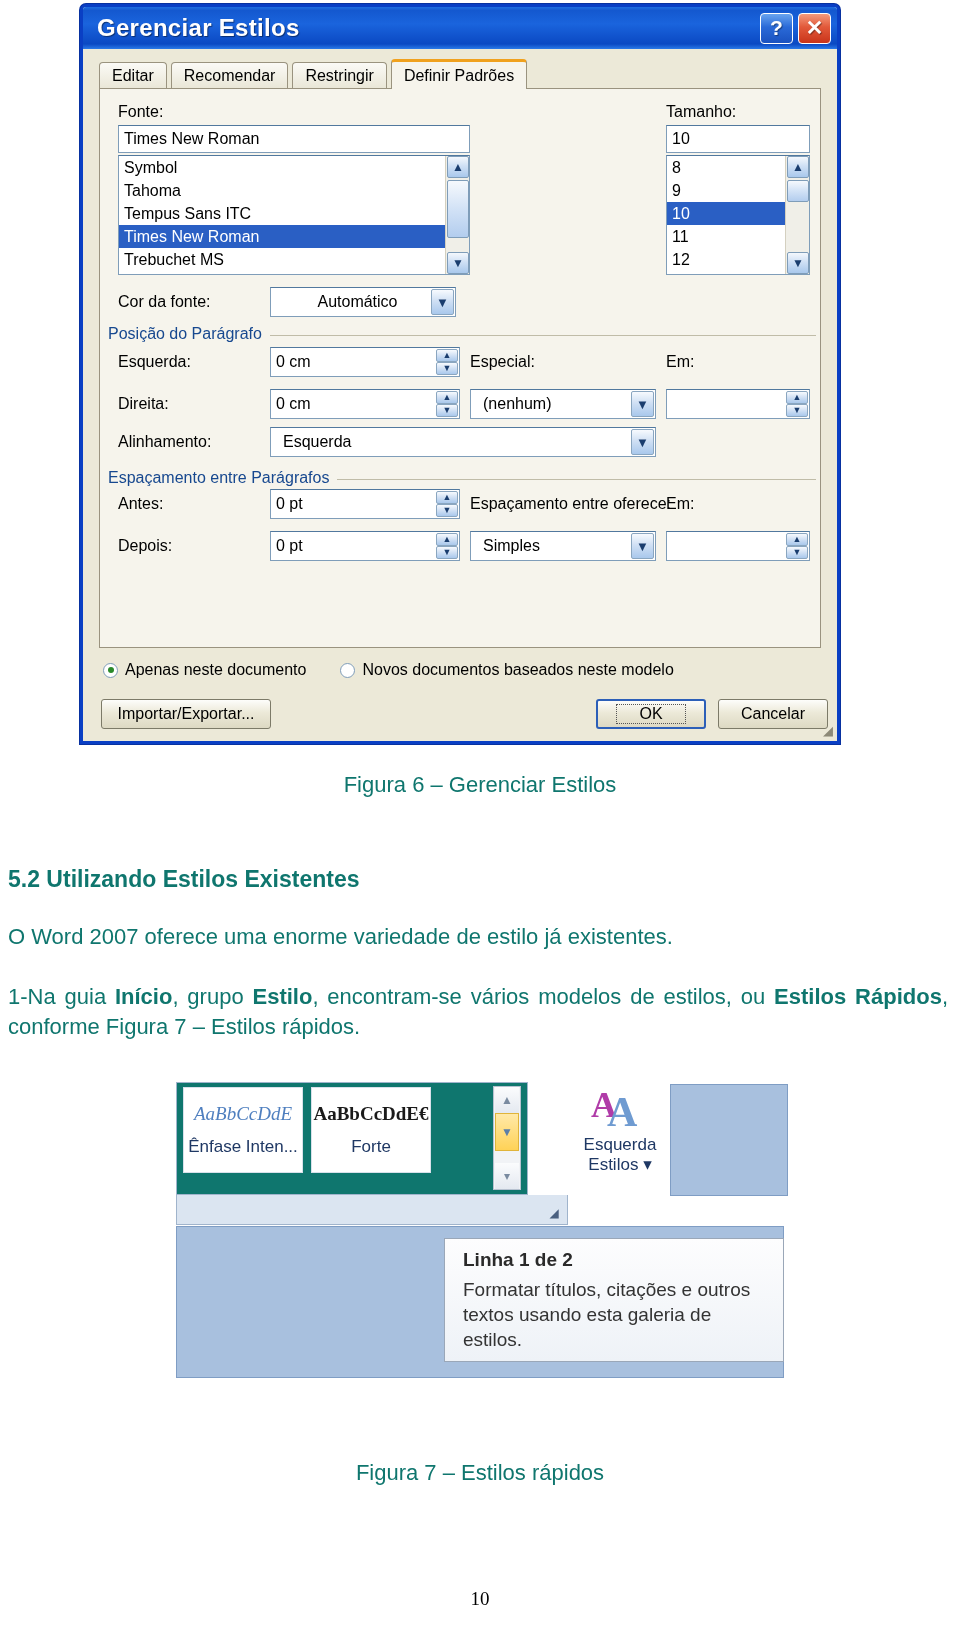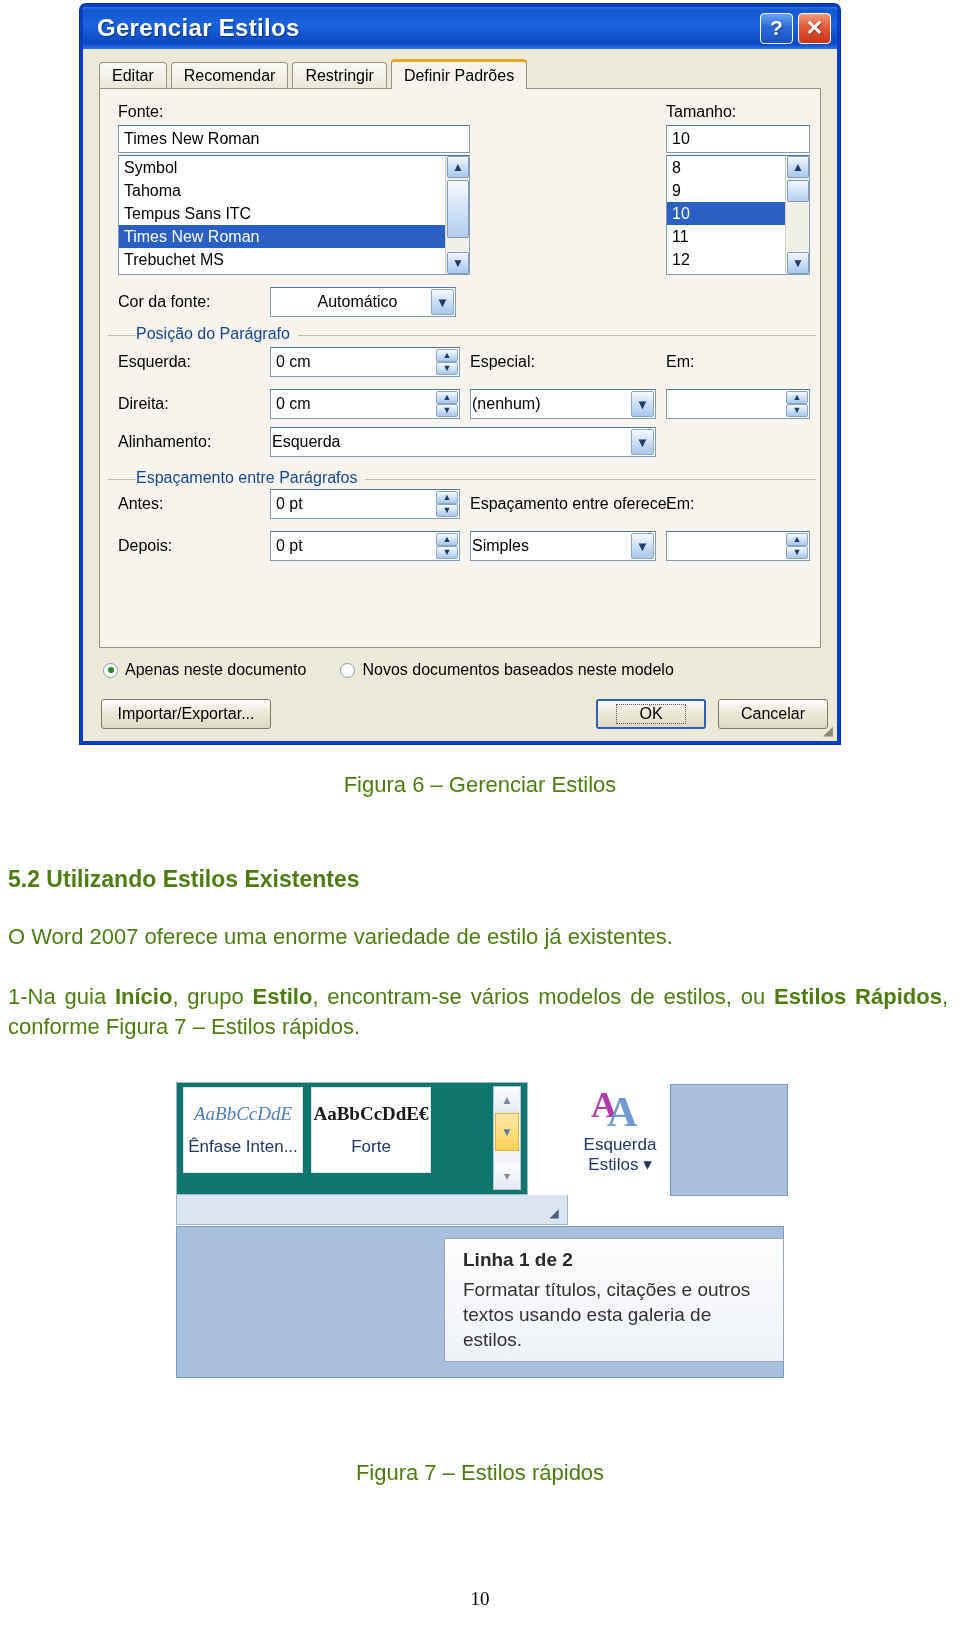--- a/index.html
+++ b/index.html
@@ -72,21 +72,21 @@
 
   .tabpanel {
     position:absolute; left:16px; top:81px; right:16px; height:560px;
     background:#f6f4ec;
     border: 1px solid #9a937f;
     z-index: 2;
   }
 
   
   .lbl { font-size: 16px; color:#000; position:absolute; white-space:nowrap; }
-  .grouplbl { font-size:16px; color:#17488f; position:absolute; white-space:nowrap; background:#f6f4ec; padding-right:8px; z-index:2;margin-left:28px;}
+  .grouplbl { font-size:16px; color:#17488f; position:absolute; white-space:nowrap; background:#f6f4ec; padding-right:8px; z-index:2;}
   .hrule { position:absolute; height:1px; background:#c0bca8; z-index:1;}
 
   .txtbox {
     position:absolute; background:#fff;
     border:1px solid #7f9db9; border-top-color:#51789e;
     font-size:16px; color:#000;
     display:flex; align-items:center; padding-left:5px;
   }
   .listbox {
     position:absolute; background:#fff;
@@ -112,21 +112,21 @@
     border:1px solid #7f9db9; border-radius:2px; cursor:pointer;
   }
 
   
   .combo {
     position:absolute; background:#fff;
     border:1px solid #7f9db9; border-top-color:#51789e;
     font-size:16px; color:#000;
     display:flex; align-items:center;
   }
-  .combo .cval { flex:1; padding-left:1px; white-space:nowrap; overflow:hidden;}
+  .combo .cval { flex:1; padding-left:12px; white-space:nowrap; overflow:hidden;}
   .combo .cval.ctr { text-align:center; padding-left:13px; }
   .combo-arrow {
     width:23px; align-self:stretch; margin:1px 1px 1px 0;
     background: linear-gradient(to bottom,#f7fafe,#d0e0f4 45%,#a9c8ec);
     border:1px solid #8aa6c0; border-radius:2px;
     display:flex; align-items:center; justify-content:center;
     color:#1a3d6e; font-size:13px; cursor:pointer;
   }
   .spin {
     position:absolute; background:#fff;
@@ -160,21 +160,21 @@
     background: linear-gradient(to bottom,#fdfdfb,#ece9d8 45%,#ddd9c3);
     border:1px solid #7c7a68; border-radius:3px;
     display:flex; align-items:center; justify-content:center;
     font-size:16px; color:#000; cursor:pointer;
   }
   .btn.default { border:2px solid #2c5fb8; }
   .btn.default .inner { border:1px dotted #555; padding:0 22px; }
   .resize-grip { position:absolute; right:4px; bottom:3px; font-size:13px; color:#8d8a78;}
 
   
-  .doc-text { position:absolute; color:#4d7c0f; font-family:"Liberation Sans", sans-serif; }
+  .doc-text { position:absolute; color:#0f766e; font-family:"Liberation Sans", sans-serif; }
   .caption { font-size:22px; text-align:center; width:100%; }
   .h2 { font-size:23px; font-weight:bold; }
   .body-p { font-size:22px; line-height:1.35; }
   .body-j { font-size:22px; line-height:1.35; text-align:justify; }
   .pagenum { position:absolute; width:100%; text-align:center; font-size:19px; font-family:"Liberation Serif", serif; }
 
   
   .fig7 { position:absolute; left:176px; top:1082px; width:608px; height:296px; }
   .gallery {
     position:absolute; left:0; top:0; width:352px; height:113px;

